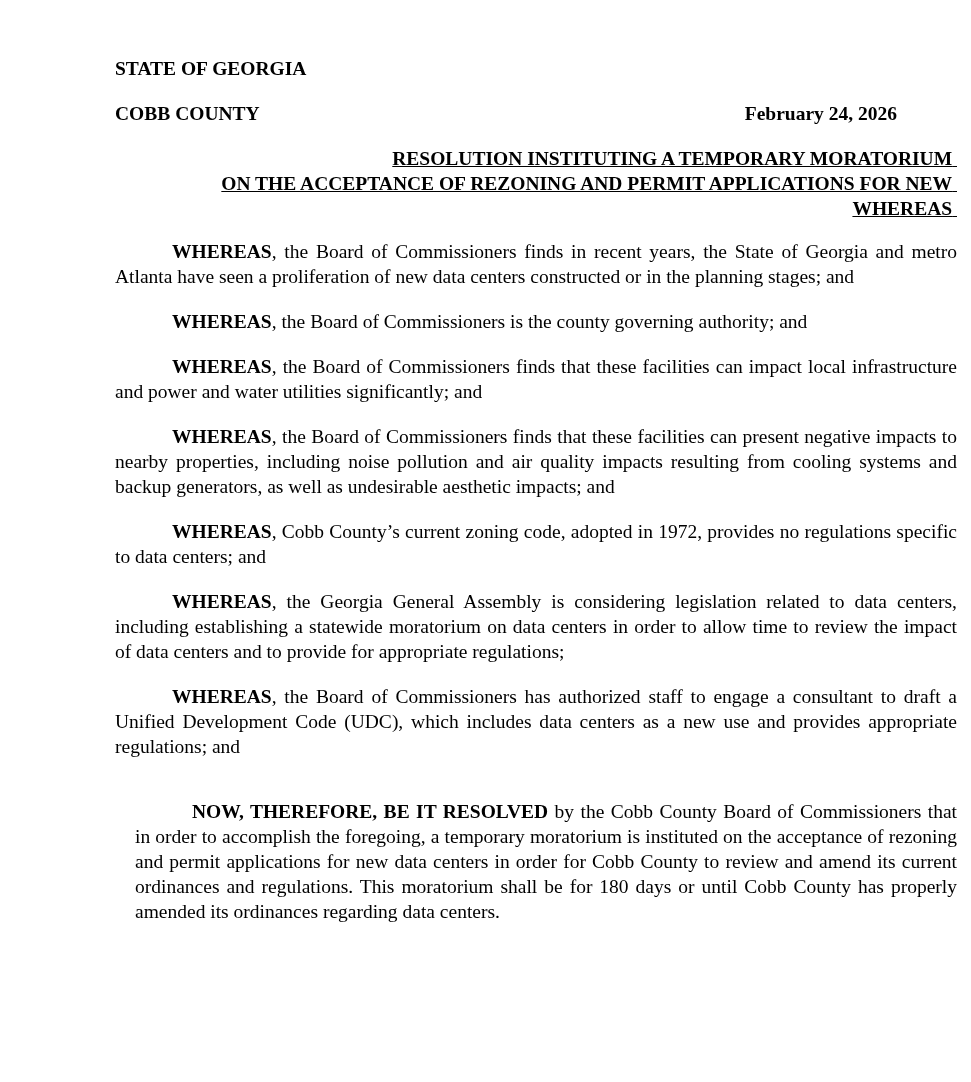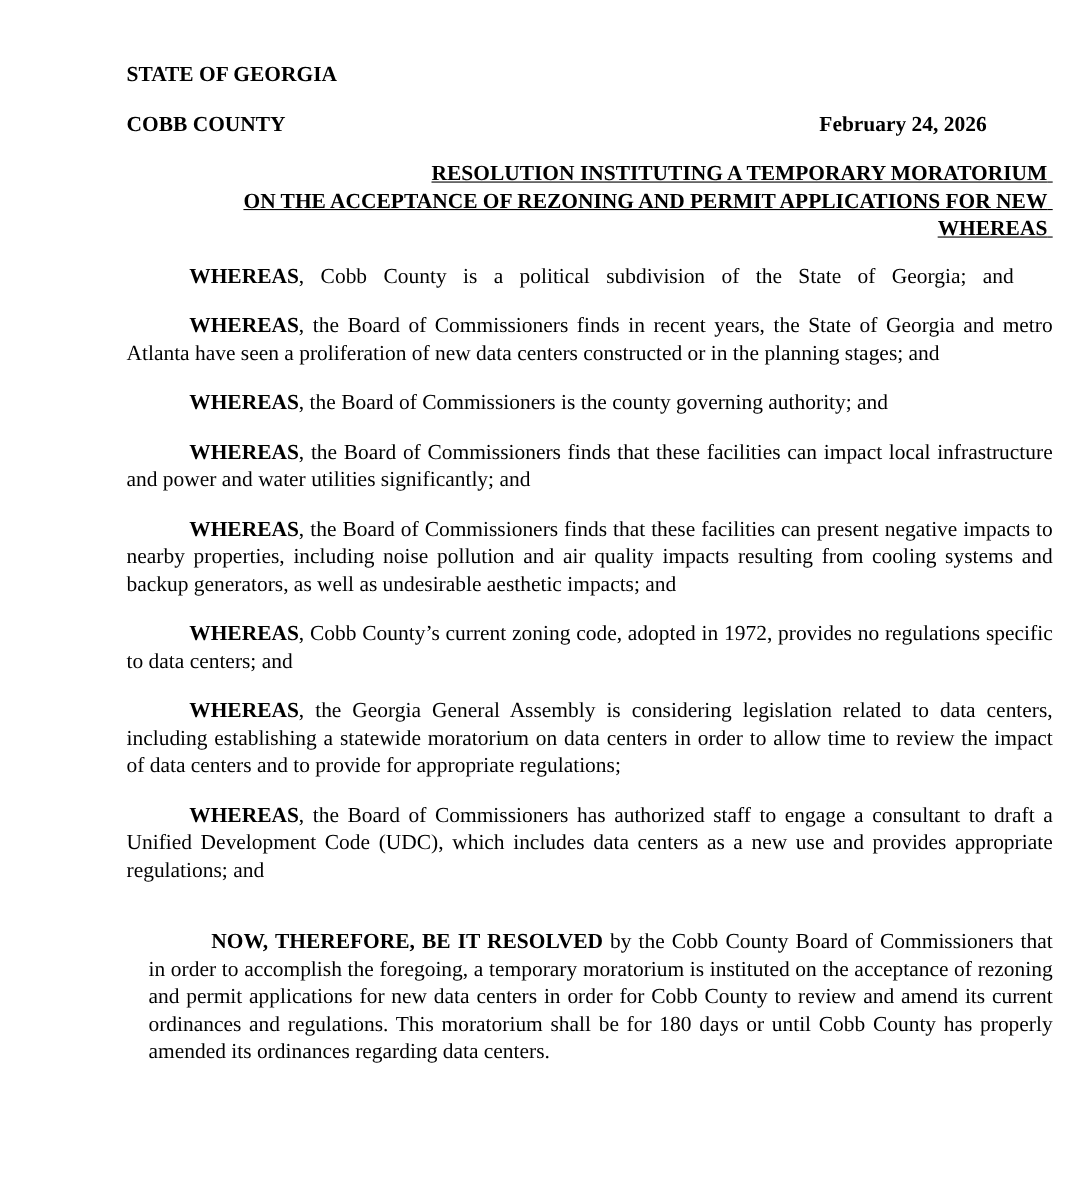--- a/index.html
+++ b/index.html
@@ -75,21 +75,20 @@
     <span class="county-name">COBB COUNTY</span>
     <span class="doc-date">February 24, 2026</span>
   </div>
 
   <div class="title-block">
     <span class="title-line"><span class="u">RESOLUTION INSTITUTING A TEMPORARY MORATORIUM</span></span>
     <span class="title-line"><span class="u">ON THE ACCEPTANCE OF REZONING AND PERMIT APPLICATIONS FOR NEW</span></span>
     <span class="title-line"><span class="u">WHEREAS</span></span>
   </div>
 
-  <p class="para stretch"><span class="lead">WHEREAS</span><span>, Cobb County is a political subdivision of the State of Georgia; and</span></p>
 
   <p class="para"><span class="lead">WHEREAS</span><span>, the Board of Commissioners finds in recent years, the State of Georgia and metro Atlanta have seen a proliferation of new data centers constructed or in the planning stages; and</span></p>
 
   <p class="para"><span class="lead">WHEREAS</span><span>, the Board of Commissioners is the county governing authority; and</span></p>
 
   <p class="para"><span class="lead">WHEREAS</span><span>, the Board of Commissioners finds that these facilities can impact local infrastructure and power and water utilities significantly; and</span></p>
 
   <p class="para"><span class="lead">WHEREAS</span><span>, the Board of Commissioners finds that these facilities can present negative impacts to nearby properties, including noise pollution and air quality impacts resulting from cooling systems and backup generators, as well as undesirable aesthetic impacts; and</span></p>
 
   <p class="para"><span class="lead">WHEREAS</span><span>, Cobb County’s current zoning code, adopted in 1972, provides no regulations specific to data centers; and</span></p>

